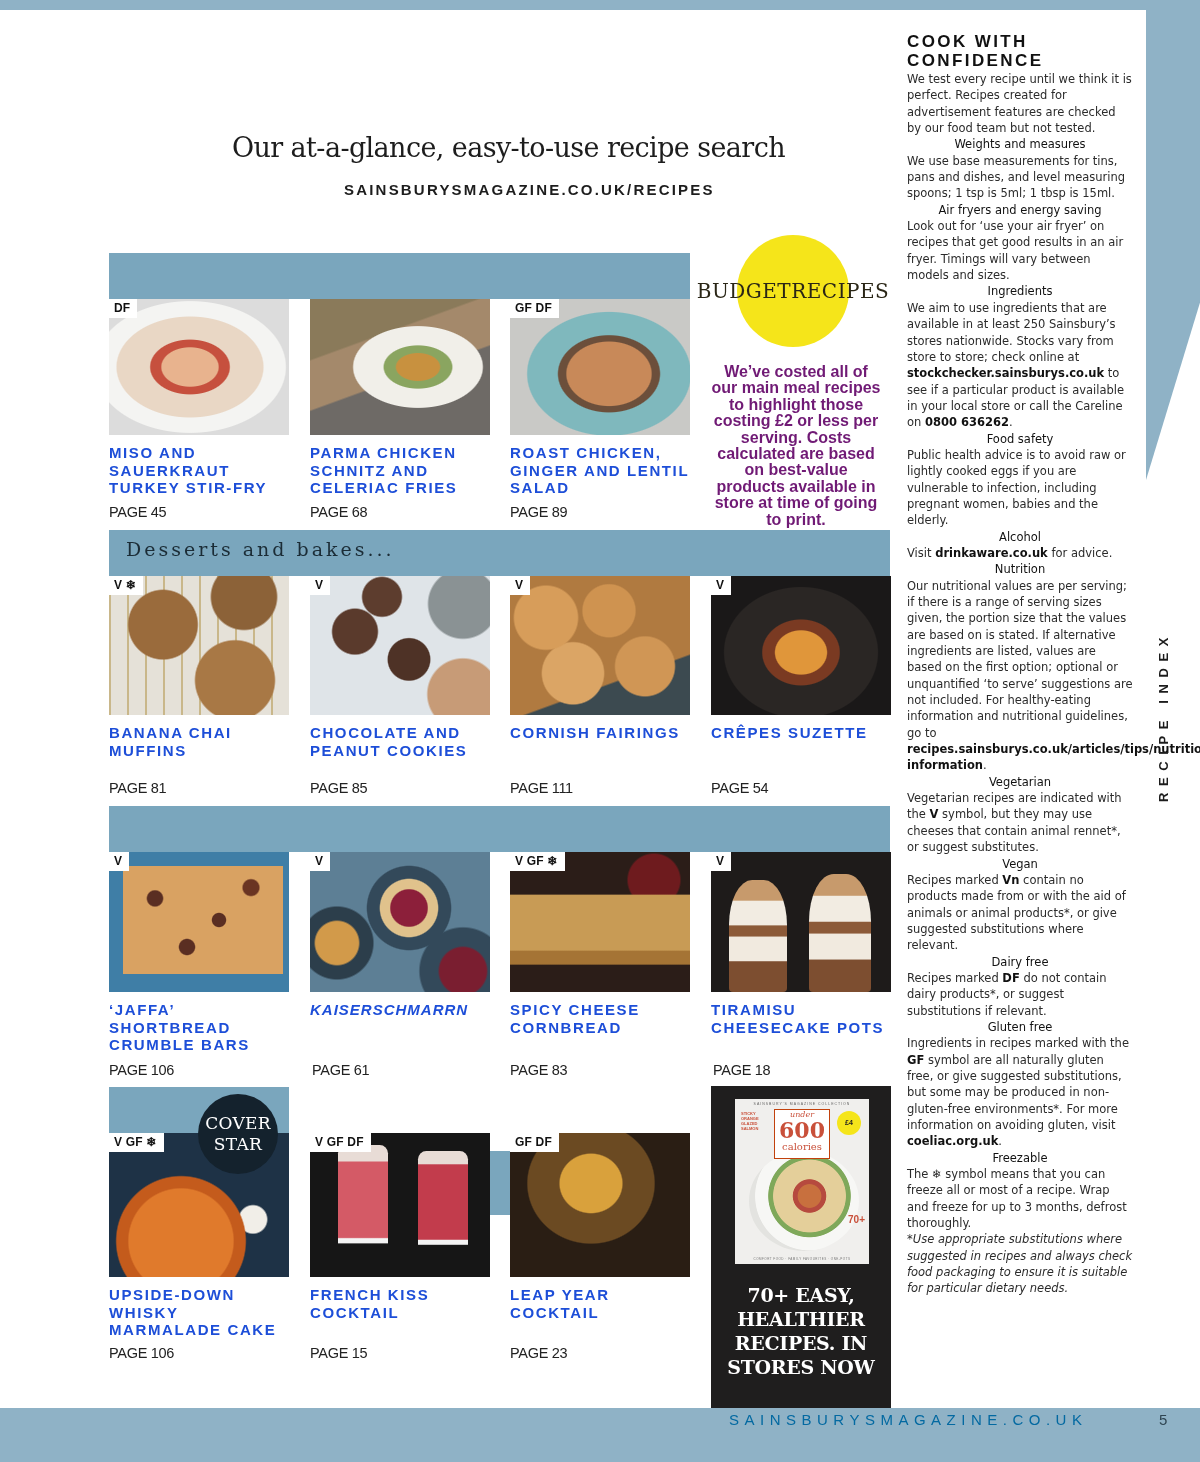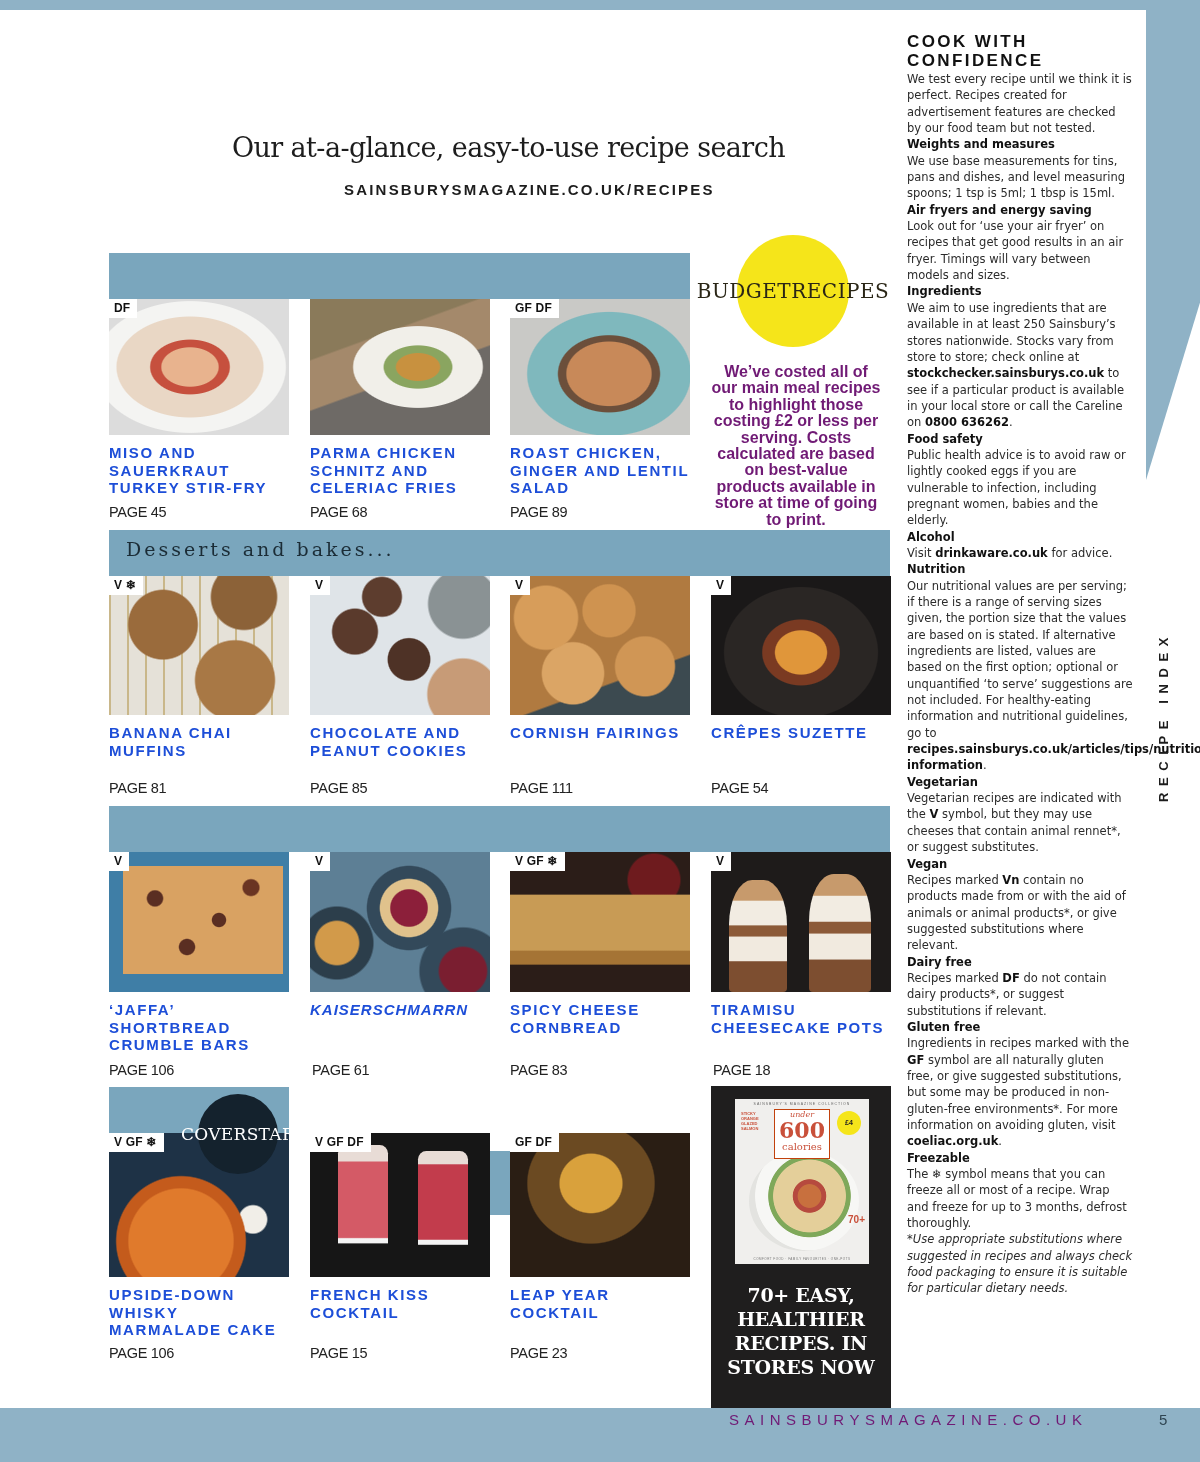--- a/index.html
+++ b/index.html
@@ -29,21 +29,21 @@
     .card .title.italic { font-style: italic; letter-spacing: 1px; }
     .card .page { position: absolute; left: 0; font-family: "Liberation Sans", sans-serif; font-size: 14.5px; color: #222; letter-spacing: -0.3px; }
 
     .budget-circle { position: absolute; left: 737px; top: 235px; width: 112px; height: 112px; border-radius: 50%;
       background: #f5e51a; display: flex; flex-direction: row; align-items: center; justify-content: center; }
     .budget-circle span { font-family: "DejaVu Serif", serif; font-size: 20px; line-height: 24px; color: #2a2616; letter-spacing: 0.5px; }
     .budget-text { position: absolute; left: 710px; top: 364px; width: 172px; text-align: center;
       font-family: "Liberation Sans", sans-serif; font-weight: bold; font-size: 16px; line-height: 16.4px; color: #701a75; }
 
     .cover-star { position: absolute; left: 198px; top: 1094px; width: 80px; height: 80px; border-radius: 50%; background: #14222d;
-      display: flex; align-items: center; justify-content: center; z-index: 3; }
+      display: flex; flex-direction: column; align-items: center; justify-content: center; z-index: 3; }
     .cover-star span { font-family: "DejaVu Serif", serif; font-size: 17px; line-height: 21px; color: #fff; letter-spacing: 0.3px; }
 
     .promo { position: absolute; left: 711px; top: 1086px; width: 180px; height: 322px; background: #1f1e1e; }
     .promo-cover { position: absolute; left: 24px; top: 13px; width: 134px; height: 165px; background: #f0efed; overflow: hidden; }
     .promo-cover .mast { position: absolute; left: 0; top: 3px; width: 100%; text-align: center; font-size: 3.5px; letter-spacing: 1px; color: #666; font-family: "Liberation Sans", sans-serif; }
     .promo-cover .headbox { position: absolute; left: 39px; top: 10px; width: 56px; height: 50px; background: #fff; border: 1px solid #c2410c; text-align: center; }
     .promo-cover .headbox .u { font-family: "DejaVu Serif", serif; font-style: italic; font-size: 8px; color: #c9503a; line-height: 9px; }
     .promo-cover .headbox .n { font-family: "DejaVu Serif", serif; font-size: 22px; color: #c9503a; line-height: 22px; font-weight: bold; }
     .promo-cover .headbox .c { font-family: "DejaVu Serif", serif; font-size: 10px; color: #c9503a; line-height: 11px; }
     .promo-cover .price { position: absolute; right: 8px; top: 12px; width: 24px; height: 24px; border-radius: 50%; background: #f5e51a;
@@ -51,28 +51,28 @@
     .promo-cover .sticky { position: absolute; left: 6px; top: 12px; width: 30px; font-size: 4px; line-height: 5px; color: #c9503a; font-weight: bold; font-family: "Liberation Sans", sans-serif; }
     .promo-cover .plate { position: absolute; left: 14px; top: 52px; width: 110px; height: 100px; border-radius: 50%;
       background: radial-gradient(circle at 55% 45%, #c8703e 0 14%, #b64a3e 15% 20%, #e4cf9a 21% 44%, #7fa85a 45% 50%, #f7f7f5 51% 66%, #e3e3e0 67%); }
     .promo-cover .seventy { position: absolute; right: 4px; top: 115px; font-size: 10px; font-weight: bold; color: #c9503a; font-family: "Liberation Sans", sans-serif; }
     .promo-cover .foot { position: absolute; left: 0; bottom: 3px; width: 100%; text-align: center; font-size: 3px; color: #777; letter-spacing: 0.5px; font-family: "Liberation Sans", sans-serif; }
     .promo-text { position: absolute; left: 0; top: 197px; width: 180px; text-align: center; font-family: "DejaVu Serif", serif;
       font-weight: bold; font-size: 19px; line-height: 24px; color: #fff; letter-spacing: -0.3px; }
 
     .sidebar { position: absolute; left: 907px; top: 33px; width: 226px; font-family: "DejaVu Sans", sans-serif; font-size: 11.5px; line-height: 16.35px; color: #2b2b2b; }
     .sidebar h2 { font-family: "Liberation Sans", sans-serif; font-weight: bold; font-size: 17px; line-height: 18.5px; letter-spacing: 2.4px; color: #111; margin-bottom: 1px; }
-    .sidebar .sh { font-weight: bold; color: #111; }
+    .sidebar .sh { font-weight: normal; color: #111; text-align: center; }
     .sidebar b { font-weight: bold; color: #111; }
     .sidebar .fn { font-style: italic; }
 
     .vertical-label { position: absolute; left: 1156px; top: 802px; transform: rotate(-90deg); transform-origin: left top;
       font-family: "Liberation Sans", sans-serif; font-weight: bold; font-size: 13px; letter-spacing: 6.6px; color: #1c1c1c; white-space: nowrap; }
 
-    .footer-url { position: absolute; left: 729px; top: 1411px; font-family: "Liberation Sans", sans-serif; font-size: 15px; letter-spacing: 5.5px; color: #701a75; }
+    .footer-url { position: absolute; left: 729px; top: 1411px; font-family: "Liberation Sans", sans-serif; font-size: 15px; letter-spacing: 5.5px; color: #0369a1; }
     .footer-page { position: absolute; left: 1159px; top: 1411px; font-family: "Liberation Sans", sans-serif; font-size: 15px; color: #2f4552; }
 
     
     .ph { position: absolute; inset: 0; }
   </style>
 </head>
 <body>
 
 <div class="frame-top"></div>
 <div class="frame-right"></div>

